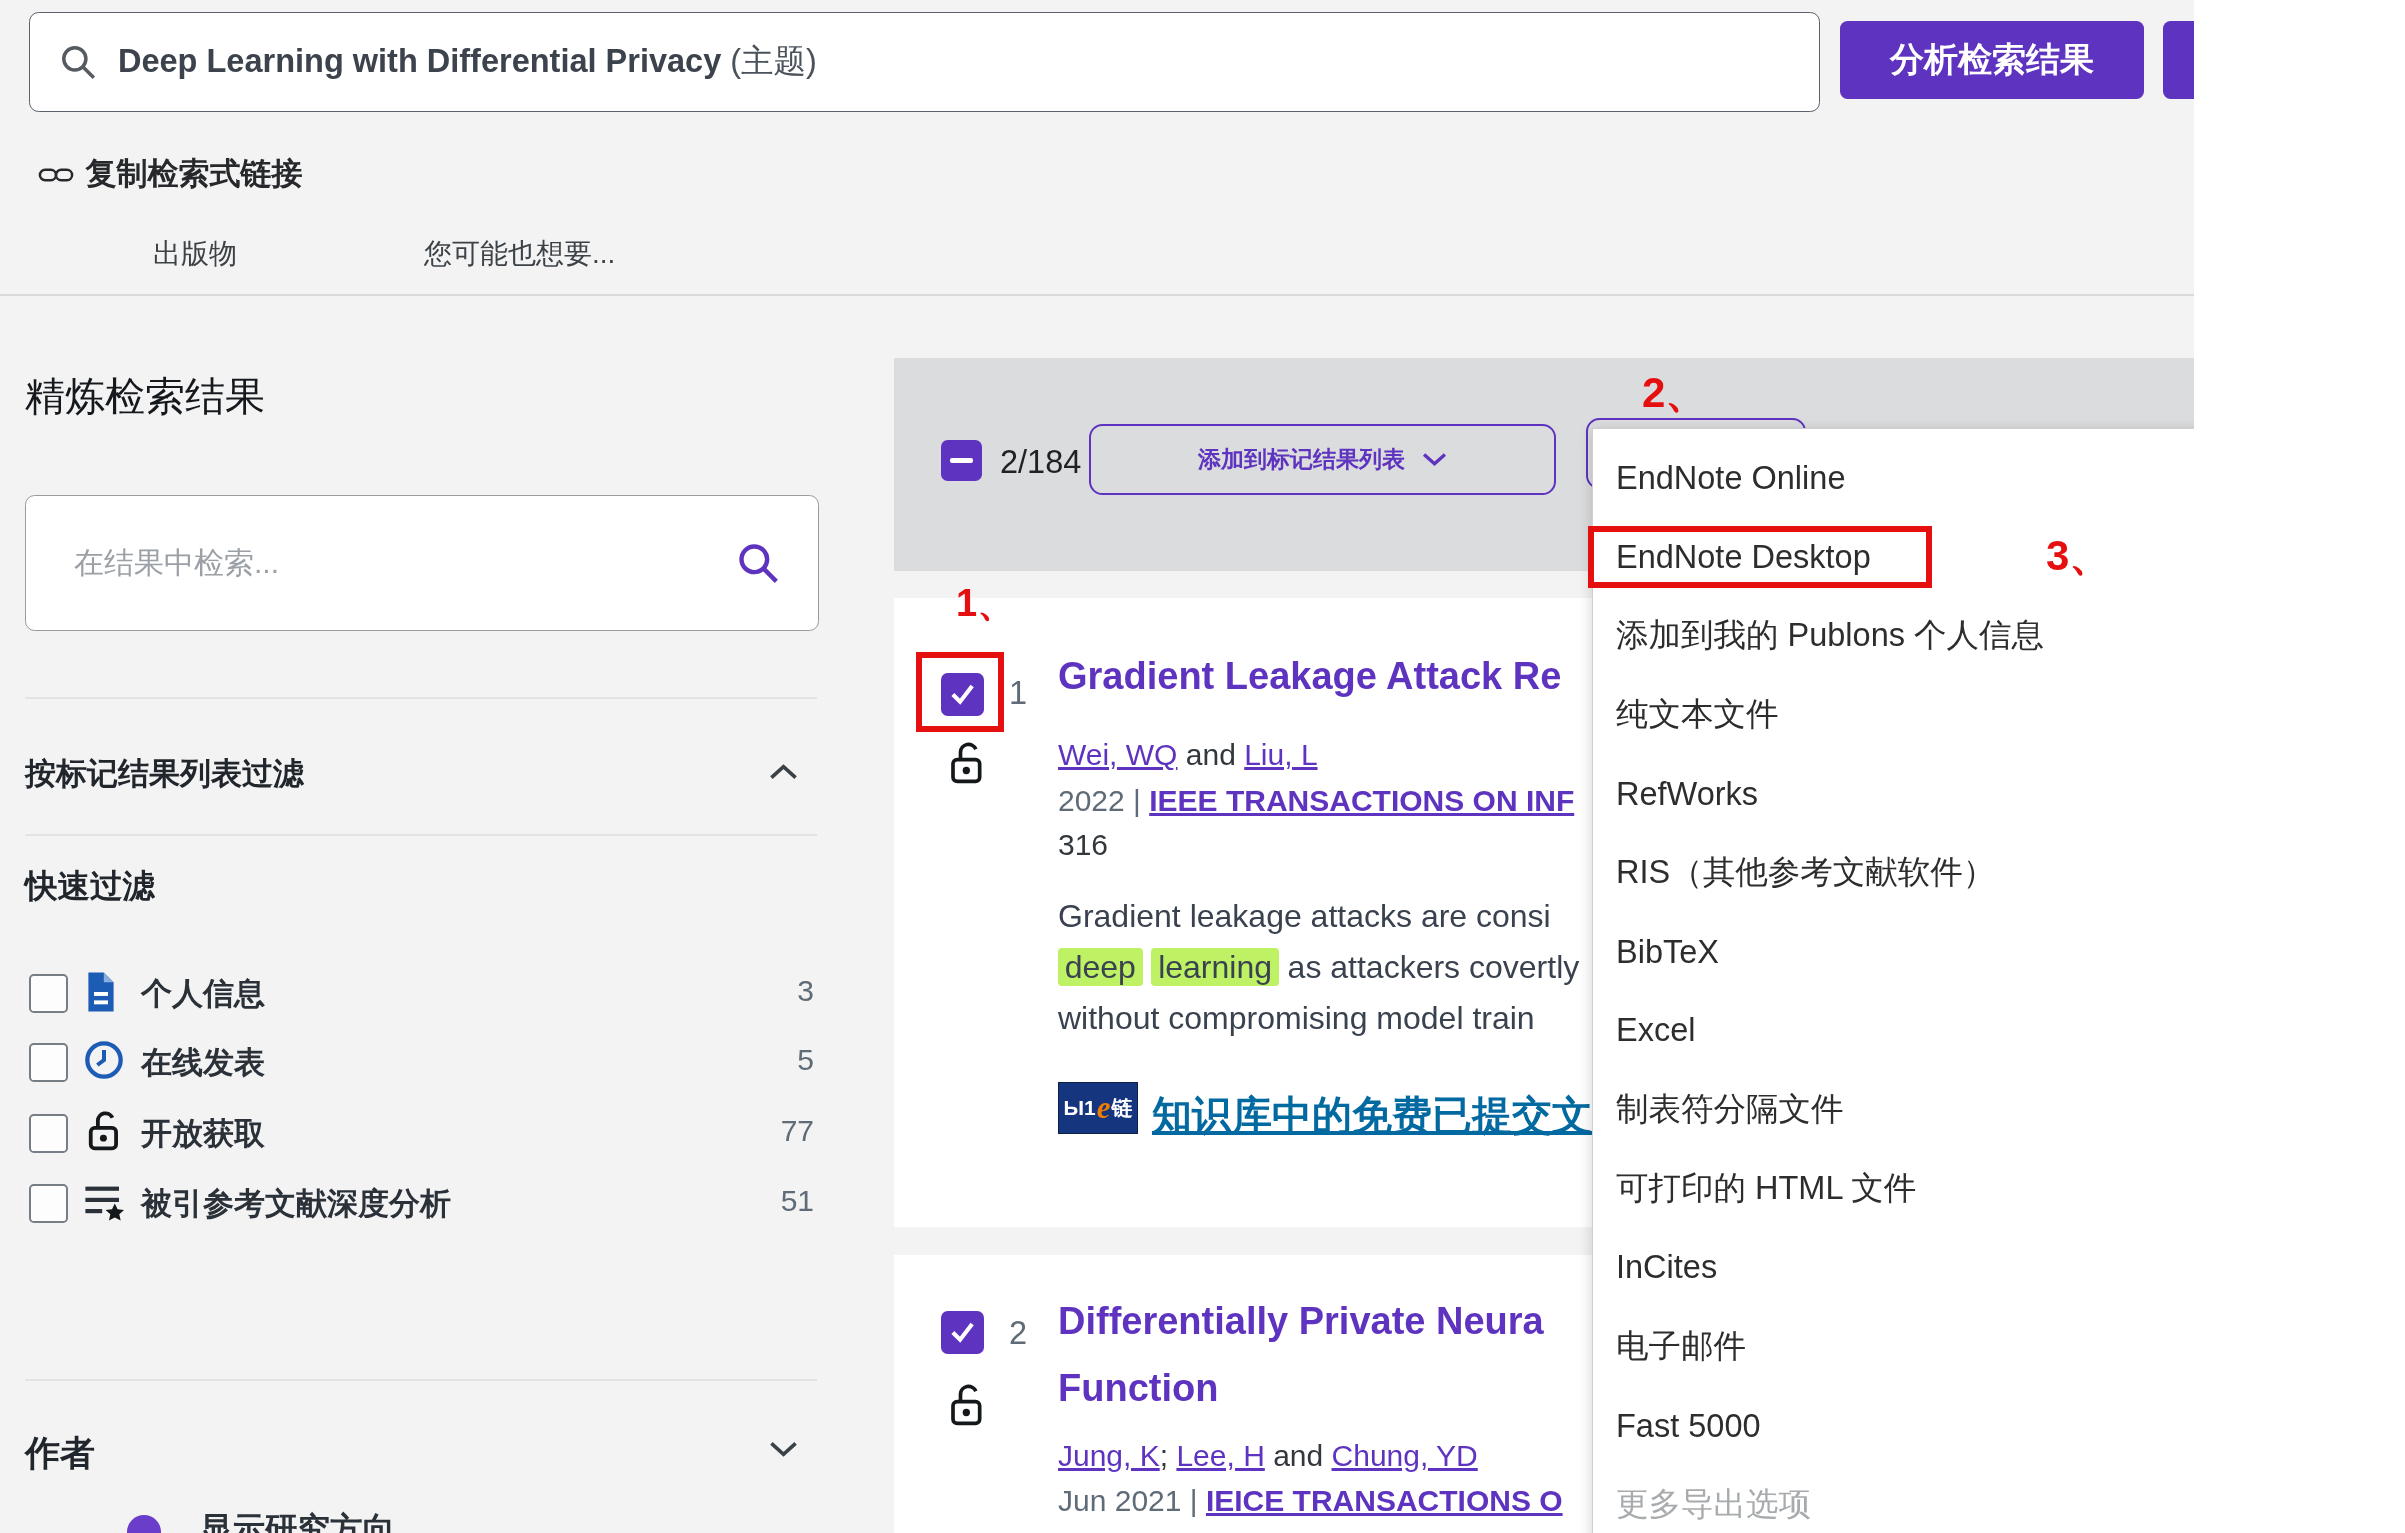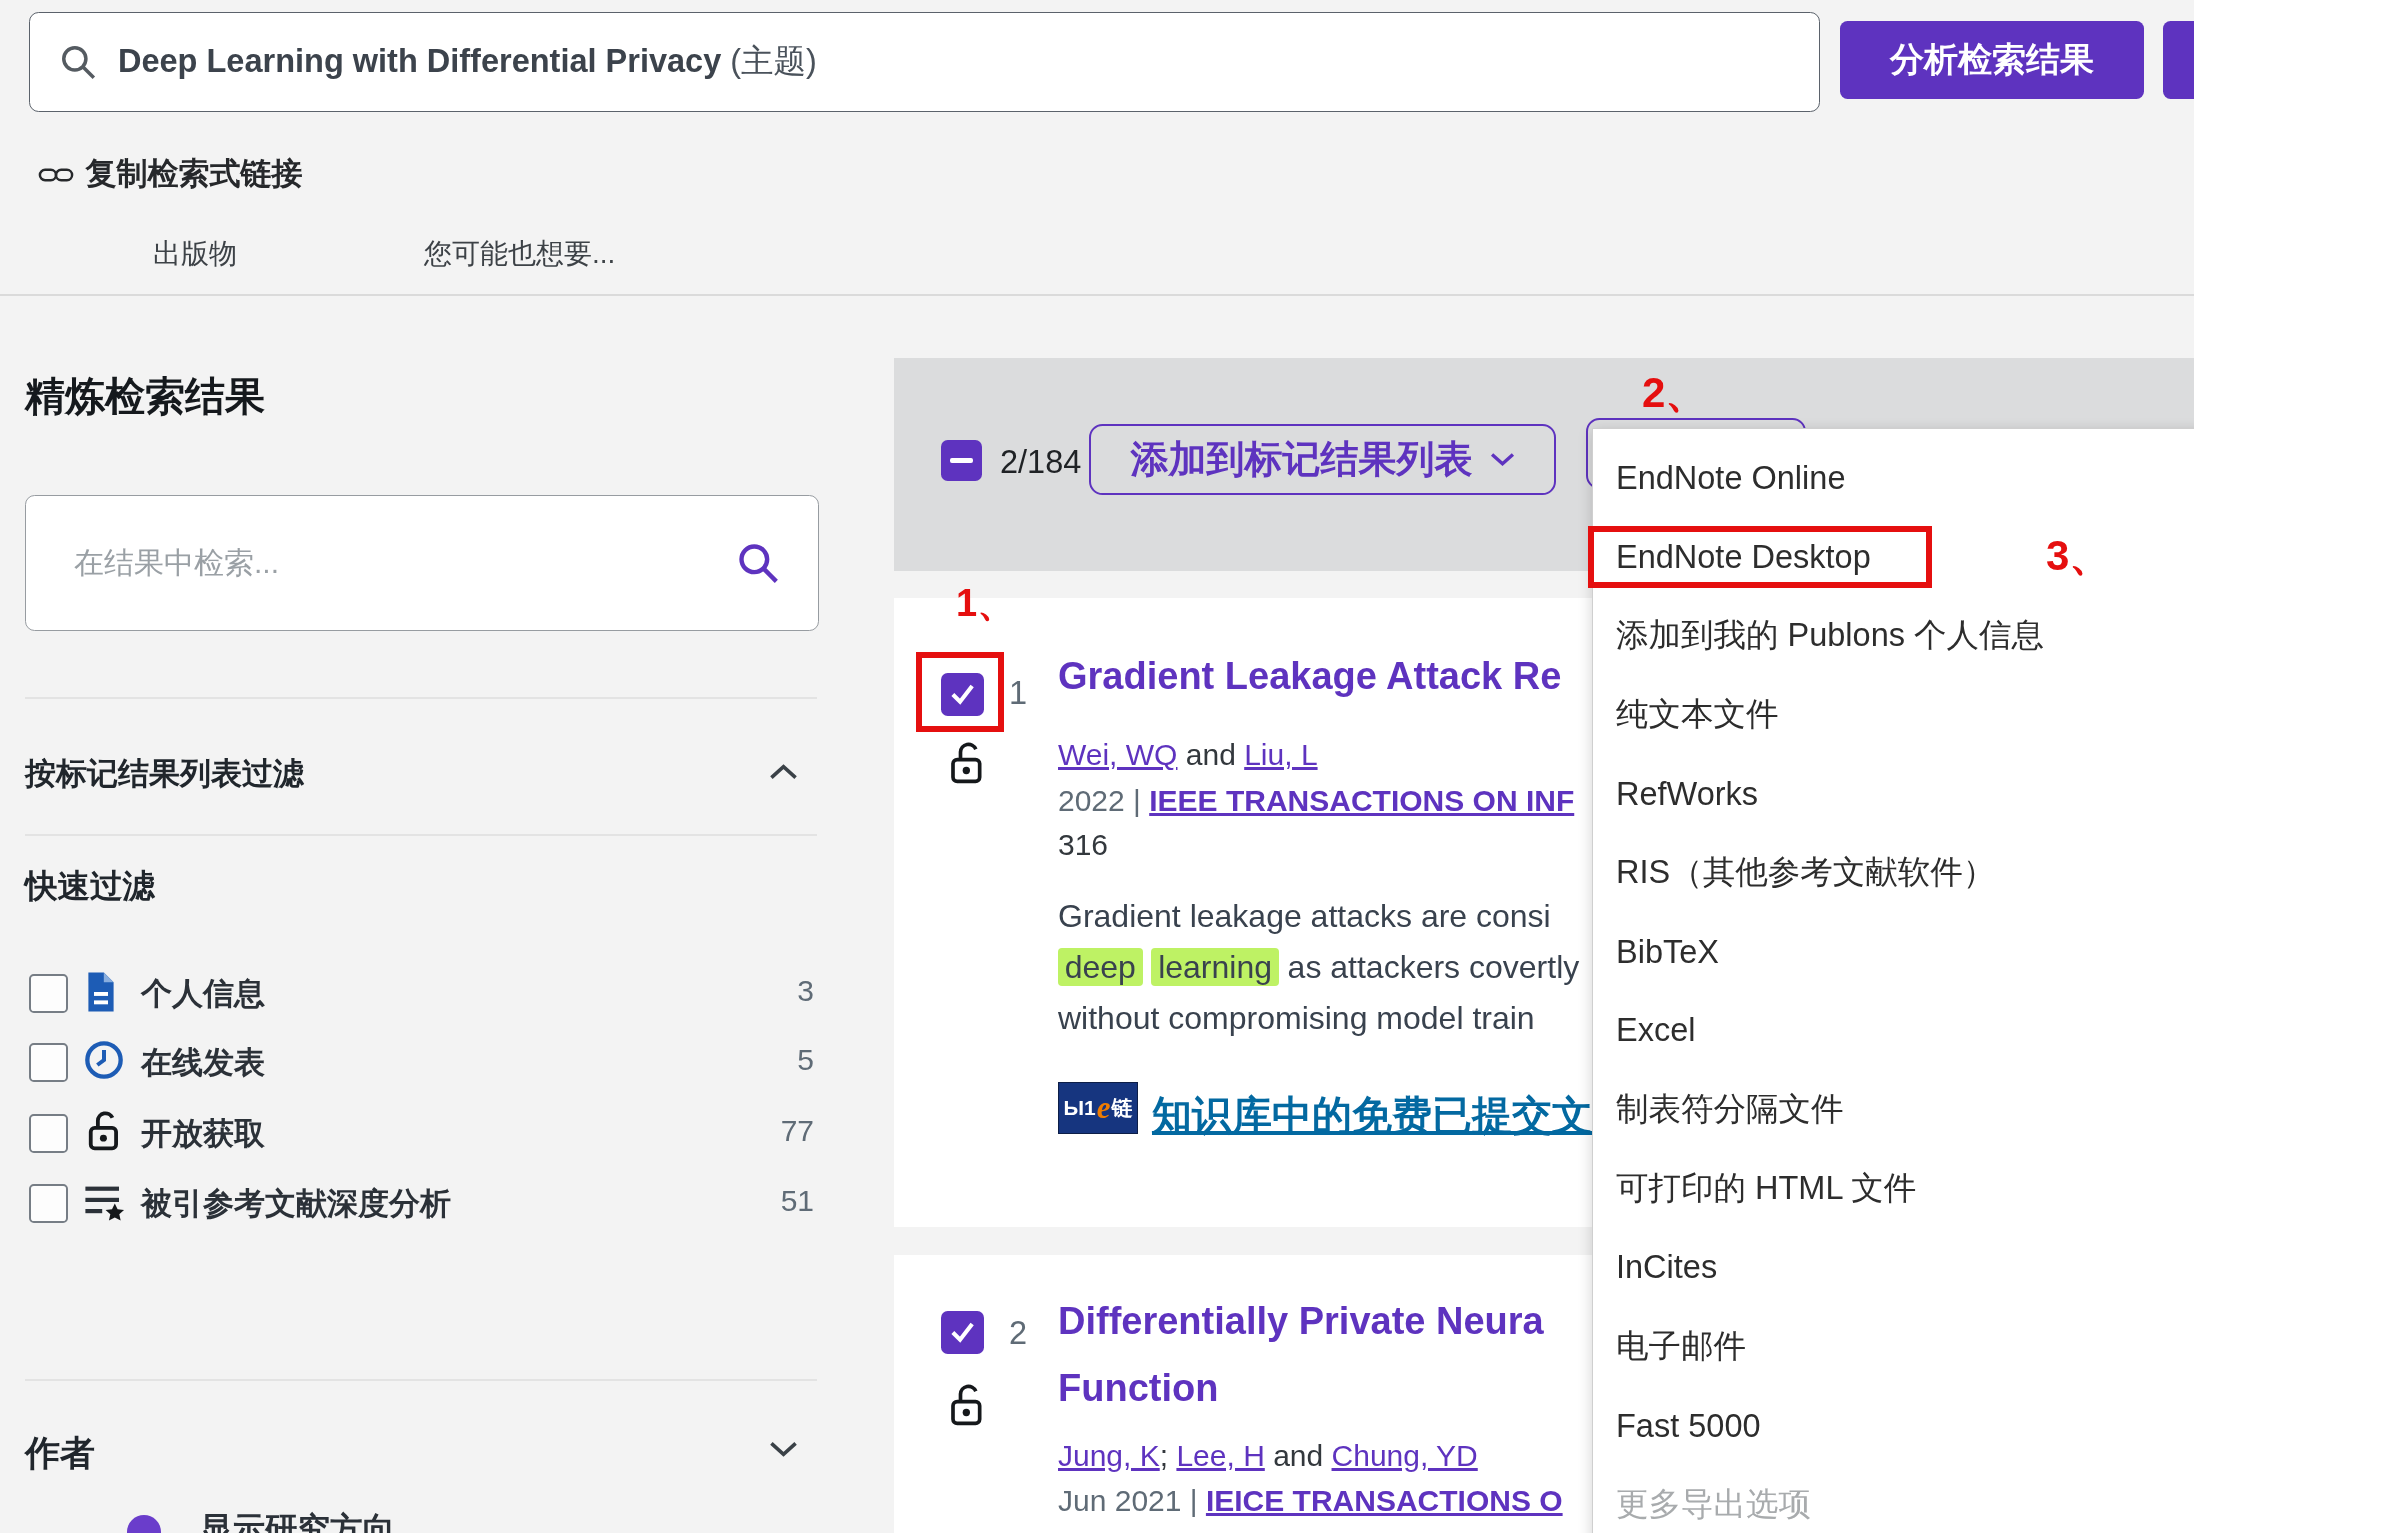--- a/index.html
+++ b/index.html
@@ -11,38 +11,38 @@
   .search-box{left:29px;top:11.5px;width:1789px;height:98px;background:#fff;border:1.9px solid #5b626b;border-radius:9.6px;display:flex;align-items:center;}
   .search-box .mag{margin-left:29px;width:38px;height:38px;flex:0 0 auto;}
   .query{margin-left:21px;font-size:32.5px;color:#3c434c;font-weight:bold;white-space:nowrap;}
   .query .suffix{font-weight:normal;color:#4a525b;}
   .hbtn{height:78px;background:#5e33bf;border:none;border-radius:7.6px;color:#fff;font-weight:bold;font-size:34px;display:flex;align-items:center;justify-content:center;cursor:pointer;font-family:inherit;}
   .copy-link{left:38px;top:153px;display:flex;align-items:center;gap:11.5px;color:#26282b;font-weight:bold;font-size:31px;}
   .tabs{left:153px;top:235px;display:flex;gap:187px;font-size:28px;color:#3d4247;}
   .hdr-divider{left:0;top:294px;width:2405px;height:1.9px;background:#dadada;}
 
   
-  .sb-title{left:25px;top:369px;font-size:40px;font-weight:bold;color:#15191d;}
+  .sb-title{left:25px;top:369px;font-size:40px;font-weight:normal;color:#15191d;}
   .sb-search{left:25px;top:495px;width:792px;height:134px;background:#fff;border:1.9px solid #979ca1;border-radius:9.6px;display:flex;align-items:center;}
   .sb-search input{border:none;outline:none;flex:1;margin-left:46px;font-size:30px;color:#333;background:transparent;font-family:inherit;}
   .sb-search input::placeholder{color:#9aa0a5;}
   .sb-search .mag{width:44px;height:44px;margin-right:38px;flex:0 0 auto;}
   .divider{background:#e3e3e3;height:1.9px;}
   .sb-section{font-weight:bold;color:#20262c;}
   .chev{width:29px;height:17px;}
   .qf-label{font-size:31px;font-weight:600;color:#2b3138;}
   .qf-count{font-size:30px;color:#5f6b76;text-align:right;width:76px;}
   .qf-check{width:35px;height:35px;border:2.4px solid #767d85;border-radius:4.8px;background:#fdfdfd;}
   .purple-dot{width:34px;height:34px;border-radius:50%;background:#6a3dcb;}
 
   
   .toolbar{left:894px;top:358px;width:1511px;height:213px;background:#dbdcdd;}
   .cb{background:#5e33bf;border-radius:6.7px;display:flex;align-items:center;justify-content:center;}
   .sel-count{font-size:32.5px;color:#1f2225;}
-  .add-btn{left:1089px;top:424px;width:467px;height:71px;border:2.4px solid #5e33bf;border-radius:13.4px;background:transparent;color:#5e33bf;font-weight:bold;font-size:38px;display:flex;align-items:center;justify-content:center;gap:17px;cursor:pointer;font-family:inherit;}
+  .add-btn{left:1089px;top:424px;width:467px;height:71px;border:2.4px solid #5e33bf;border-radius:13.4px;background:transparent;color:#5e33bf;font-weight:bold;font-size:23px;display:flex;align-items:center;justify-content:center;gap:17px;cursor:pointer;font-family:inherit;}
   .trigger{left:1586px;top:418px;width:216px;height:67px;border:2.4px solid #5e33bf;border-radius:13.4px;z-index:9;}
   .sort-frag{left:2132px;top:442px;width:231px;text-align:right;font-size:30px;color:#26282b;white-space:nowrap;z-index:2;}
   .card{background:#fff;}
   .res-num{font-size:32.5px;color:#5f6b76;}
   .res-title{font-size:38px;font-weight:bold;color:#5e33bf;white-space:nowrap;overflow:hidden;line-height:1.15;}
   .meta{font-size:30px;white-space:nowrap;overflow:hidden;color:#33383d;}
   .plink{color:#5e33bf;text-decoration:underline;}
   .gray{color:#5f6b76;}
   .jlink{color:#5e33bf;font-weight:bold;text-decoration:underline;}
   .abstract{font-size:32px;color:#39424e;line-height:51px;white-space:nowrap;overflow:hidden;}

